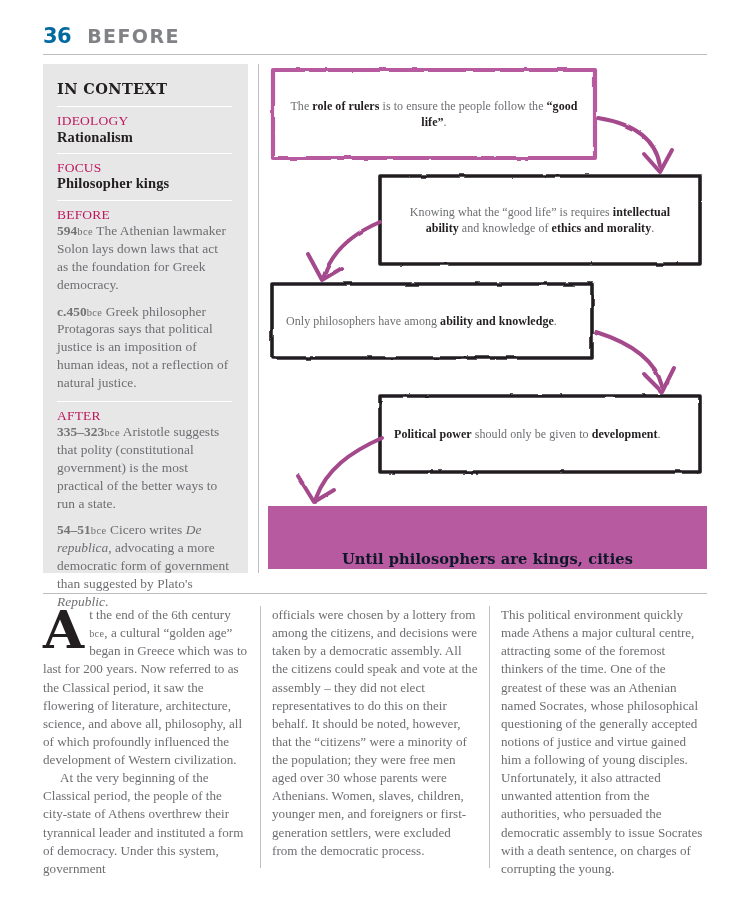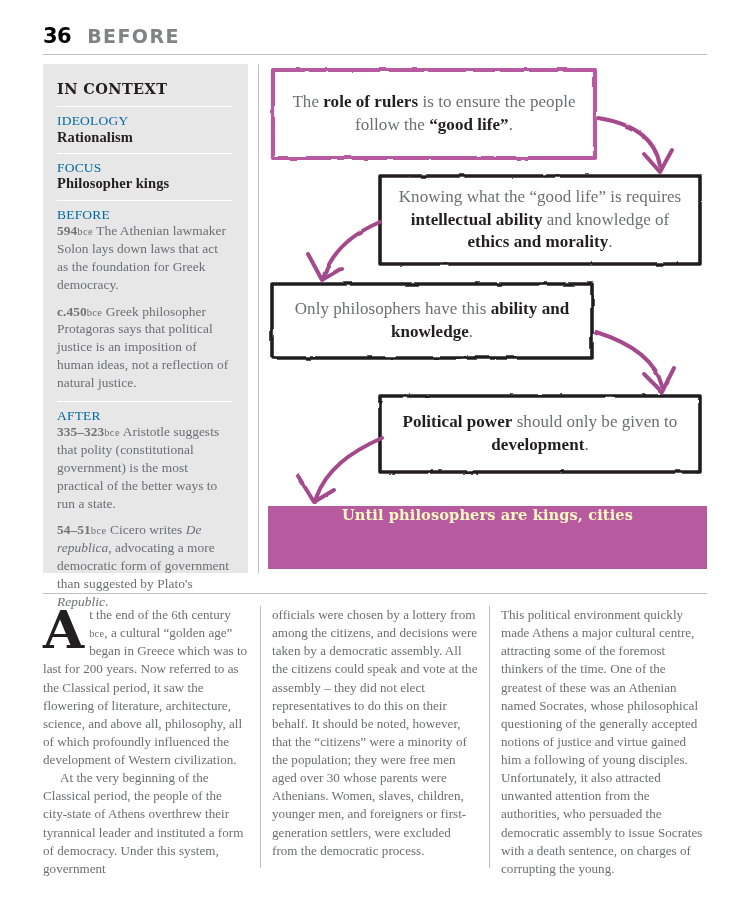--- a/index.html
+++ b/index.html
@@ -23,21 +23,21 @@
     top: 24px;
     width: 664px;
     display: flex;
     align-items: baseline;
     gap: 16px;
   }
   .page-number {
     font-family: "DejaVu Sans", sans-serif;
     font-weight: bold;
     font-size: 21px;
-    color: #000000;
+    color: #0369a1;
     letter-spacing: -0.5px;
   }
   .page-title {
     font-family: "DejaVu Sans", sans-serif;
     font-weight: bold;
     font-size: 19px;
     color: #808285;
     letter-spacing: 1.4px;
   }
   .header-rule {
@@ -69,21 +69,21 @@
     margin: 2px 0 9px 0;
   }
   .sb-rule {
     height: 1px;
     background: #ffffff;
     margin: 0 0 6px 0;
   }
   .sb-block { margin-bottom: 7px; }
   .sb-label {
     font-size: 13.5px;
-    color: #0369a1;
+    color: #be185d;
     line-height: 1.15;
     letter-spacing: 0.2px;
   }
   .sb-value {
     font-weight: bold;
     font-size: 14.5px;
     color: #231f20;
     line-height: 1.2;
     letter-spacing: 0.1px;
   }
@@ -129,49 +129,49 @@
     left: 0; top: 0;
     width: 439px; height: 511px;
   }
   .flow-box {
     position: absolute;
     box-sizing: border-box;
     display: flex;
     align-items: center;
     justify-content: flex-start;
     text-align: center;
-    font-size: 17px;
+    font-size: 12px;
     line-height: 1.35;
     color: #6d6e71;
     letter-spacing: 0.05px;
     padding: 6px 14px;
   }
   .flow-box b { color: #231f20; font-weight: bold; }
 
   .box1 { left: 5px;   top: 8px;   width: 322px; height: 88px; }
   .box2 { left: 112px; top: 114px; width: 320px; height: 88px; }
   .box3 { left: 4px;   top: 222px; width: 320px; height: 74px; }
   .box4 { left: 112px; top: 334px; width: 320px; height: 76px; }
 
   .quote-banner {
     position: absolute;
     left: 0px;
     top: 444px;
     width: 439px;
     height: 63px;
     background: #b85aa0;
     display: flex;
-    align-items: flex-start;
+    align-items: flex-end;
     justify-content: center;
     text-align: center;
     font-family: "DejaVu Serif", serif;
     font-weight: bold;
     font-size: 14.6px;
     line-height: 1.3;
-    color: #fef9c3;
+    color: #0f172a;
     letter-spacing: 0.1px;
     box-sizing: border-box;
     padding: 0 20px;
   }
 
   
   .body-rule {
     position: absolute;
     left: 43px;
     top: 593px;
@@ -323,21 +323,21 @@
   </div>
 
   <div class="flow-box box2">
     <div>
       <span>Knowing what the “good life” is requires </span><b>intellectual ability</b><span> and knowledge of </span><b>ethics and morality</b><span>.</span>
     </div>
   </div>
 
   <div class="flow-box box3">
     <div>
-      <span>Only philosophers have this </span><b>ability and knowledge</b><span>.</span>
+      <span>Only philosophers have among </span><b>ability and knowledge</b><span>.</span>
     </div>
   </div>
 
   <div class="flow-box box4">
     <div>
       <b>Political power</b><span> should only be given to </span><b>development</b><span>.</span>
     </div>
   </div>
 
   <div class="quote-banner">

